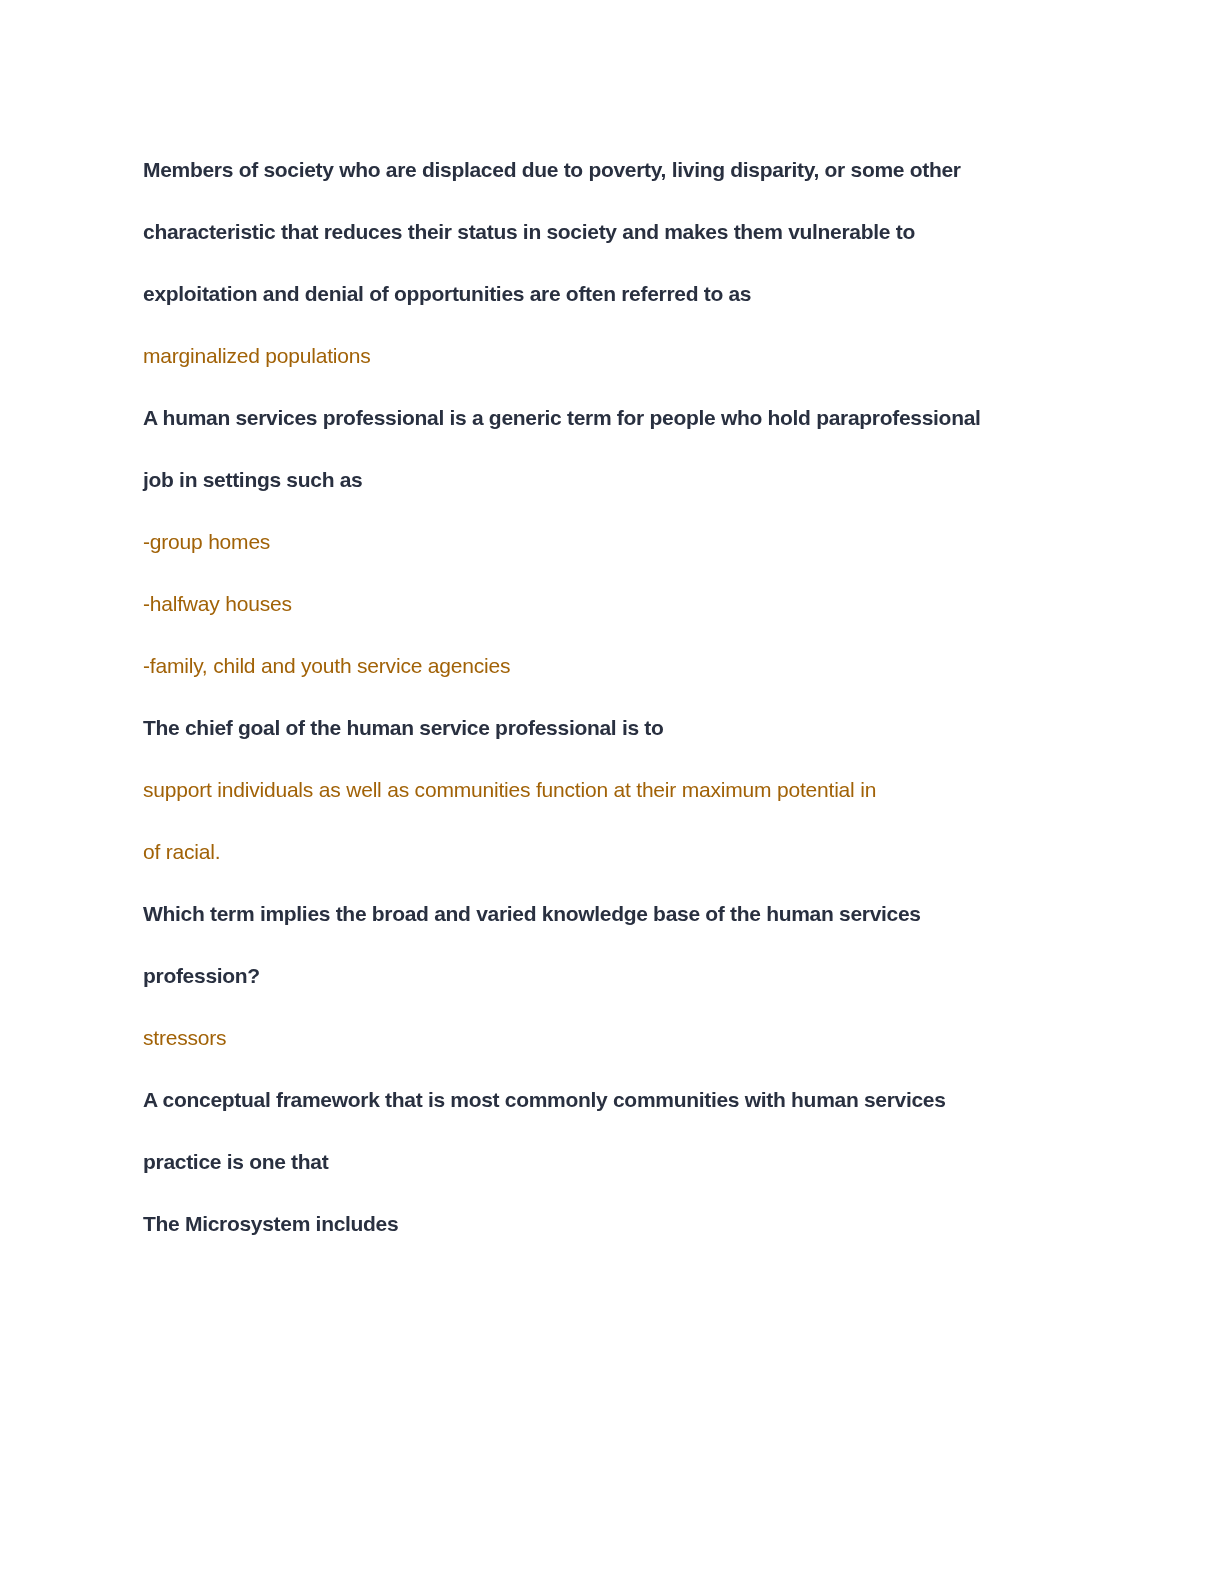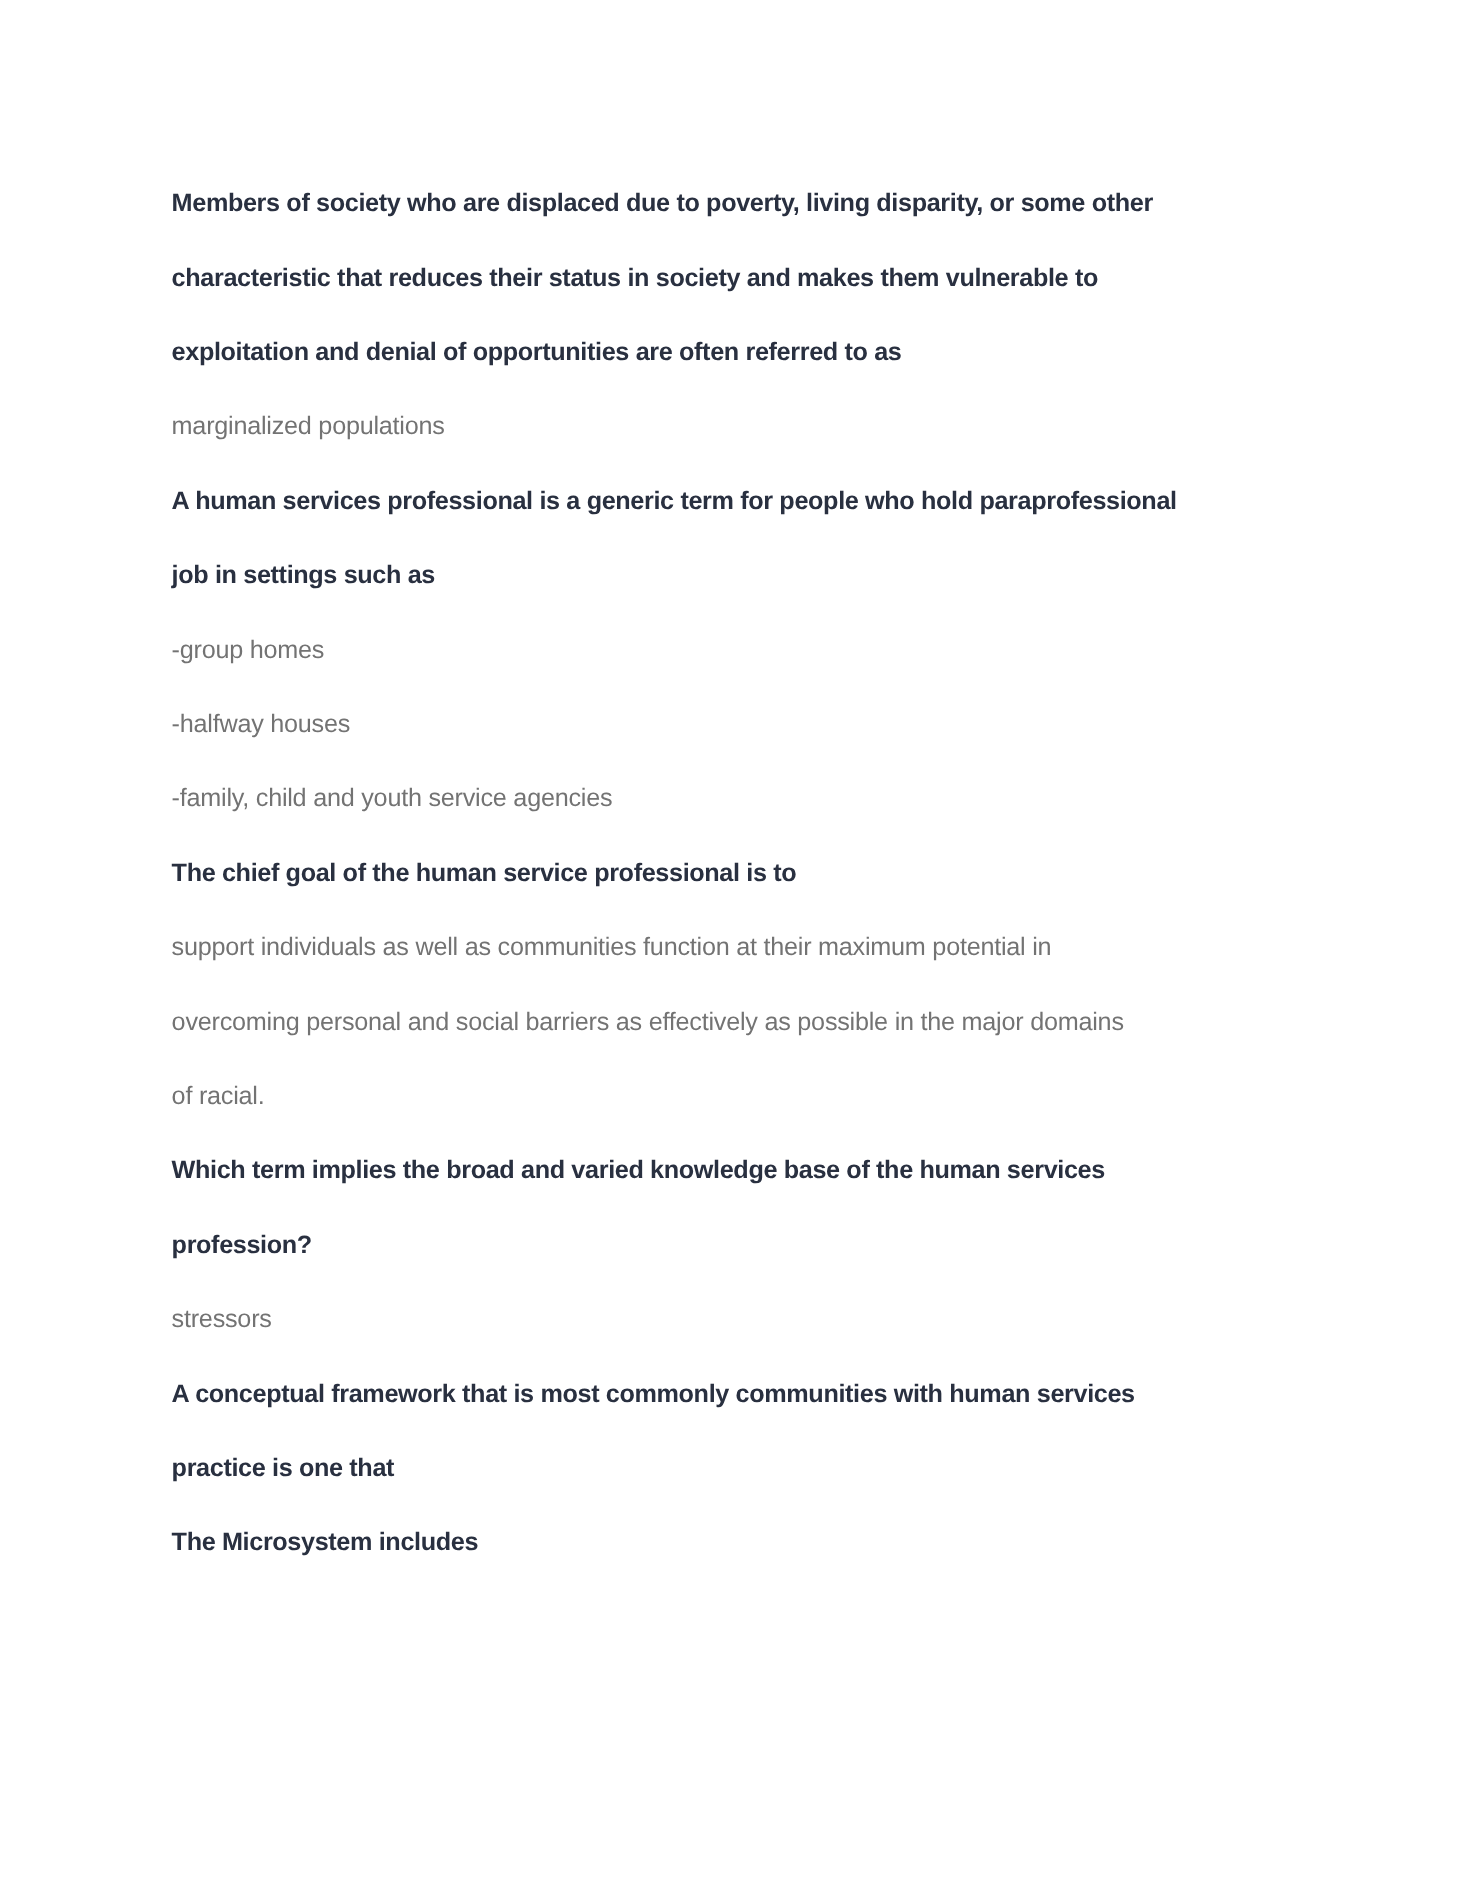--- a/index.html
+++ b/index.html
@@ -29,21 +29,21 @@
     color: #2b3142;
   }
   .q .line {
     font-weight: bold;
     letter-spacing: -0.3px;
     color: #293040;
   }
   .a .line {
     font-weight: normal;
     letter-spacing: -0.2px;
-    color: #737373;
+    color: #a16207;
   }
 </style>
 </head>
 <body>
 
 <div class="page">
   <div class="doc">
 
     <div class="block q">
       <div class="line">Members of society who are displaced due to poverty, living disparity, or some other</div>
@@ -65,21 +65,20 @@
       <div class="line">-halfway houses</div>
       <div class="line">-family, child and youth service agencies</div>
     </div>
 
     <div class="block q">
       <div class="line">The chief goal of the human service professional is to</div>
     </div>
 
     <div class="block a">
       <div class="line">support individuals as well as communities function at their maximum potential in</div>
-      <div class="line">overcoming personal and social barriers as effectively as possible in the major domains</div>
       <div class="line">of racial.</div>
     </div>
 
     <div class="block q">
       <div class="line">Which term implies the broad and varied knowledge base of the human services</div>
       <div class="line">profession?</div>
     </div>
 
     <div class="block a">
       <div class="line">stressors</div>

